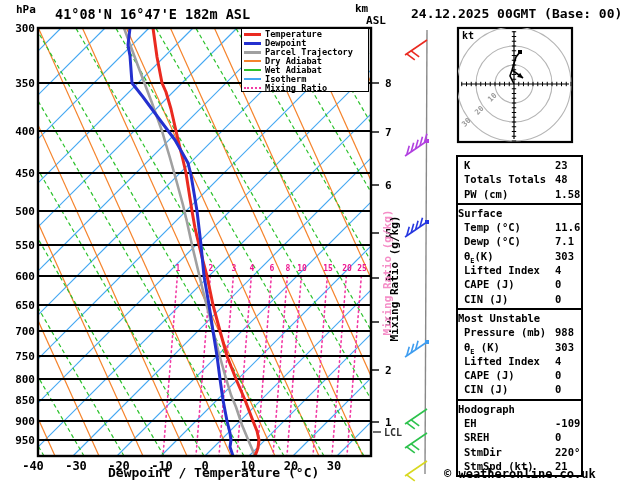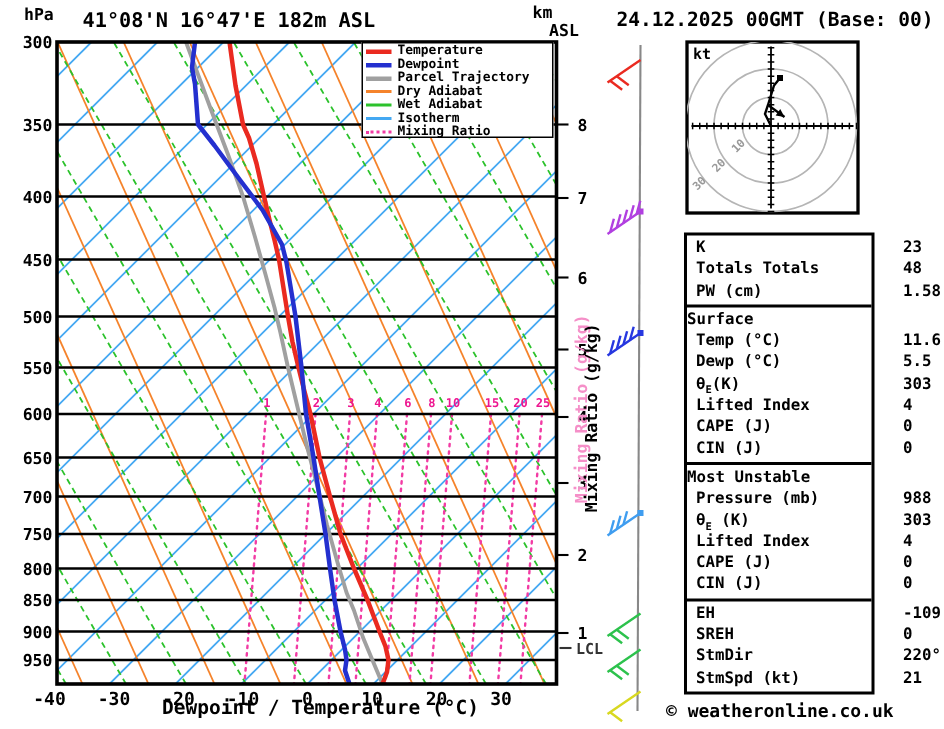--- a/index.html
+++ b/index.html
@@ -9,21 +9,21 @@
   .lbl{white-space:pre;line-height:1;}
   #legend{border:1.5px solid #000;background:#fff;padding:1px 2px 0 2px;box-sizing:border-box;}
   .legrow{display:flex;align-items:center;height:8.9px;}
   .legswatch{width:17px;margin-right:4px;flex:0 0 17px;}
   .legtext{font-size:8.6px;letter-spacing:0px;}
   #ptable{border:2px solid #000;background:#fff;box-sizing:border-box;font-size:10.5px;}
   .tsec{border-top:2px solid #000;padding:1px 0 2px 0;}
   .tsec:first-child{border-top:none;}
   .thead{height:14.3px;line-height:14.3px;}
   .trow{position:relative;height:14.3px;line-height:14.3px;padding-left:6px;}
-  .tval{position:absolute;left:97px;top:0;margin-left:47px;}
+  .tval{position:absolute;left:97px;top:0;}
   sub{font-size:7px;}
   .rot{transform:rotate(-90deg);transform-origin:center center;font-size:11px;white-space:pre;}
   svg text{font-family:"DejaVu Sans Mono","Liberation Mono",monospace;font-weight:bold;}
 </style>
 </head>
 <body>
 
 <div id="wrap">
   <svg id="chart" class="abs" style="left:0;top:0" width="629" height="486">
       <defs>
@@ -314,35 +314,36 @@
 
   <div id="ptable" class="abs" style="left:456px;top:155px;width:127px">
       <div class="tsec">
         <div class="trow"><span>K</span><span class="tval">23</span></div>
         <div class="trow"><span>Totals Totals</span><span class="tval">48</span></div>
         <div class="trow"><span>PW (cm)</span><span class="tval">1.58</span></div>
       </div>
       <div class="tsec">
         <div class="thead">Surface</div>
         <div class="trow"><span>Temp (°C)</span><span class="tval">11.6</span></div>
-        <div class="trow"><span>Dewp (°C)</span><span class="tval">5.5</span></div>
+        <div class="trow"><span>Dewp (°C)</span><span class="tval">7.1</span></div>
         <div class="trow"><span>θ<sub>E</sub>(K)</span><span class="tval">303</span></div>
         <div class="trow"><span>Lifted Index</span><span class="tval">4</span></div>
         <div class="trow"><span>CAPE (J)</span><span class="tval">0</span></div>
         <div class="trow"><span>CIN (J)</span><span class="tval">0</span></div>
       </div>
       <div class="tsec">
         <div class="thead">Most Unstable</div>
         <div class="trow"><span>Pressure (mb)</span><span class="tval">988</span></div>
         <div class="trow"><span>θ<sub>E</sub> (K)</span><span class="tval">303</span></div>
         <div class="trow"><span>Lifted Index</span><span class="tval">4</span></div>
         <div class="trow"><span>CAPE (J)</span><span class="tval">0</span></div>
         <div class="trow"><span>CIN (J)</span><span class="tval">0</span></div>
       </div>
       <div class="tsec">
+        <div class="thead">Hodograph</div>
         <div class="trow"><span>EH</span><span class="tval">-109</span></div>
         <div class="trow"><span>SREH</span><span class="tval">0</span></div>
         <div class="trow"><span>StmDir</span><span class="tval">220°</span></div>
         <div class="trow"><span>StmSpd (kt)</span><span class="tval">21</span></div>
       </div>
     </div>
 
   <div class="abs lbl" style="left:444px;top:468px;font-size:12px">© weatheronline.co.uk</div>
 </div>
 

